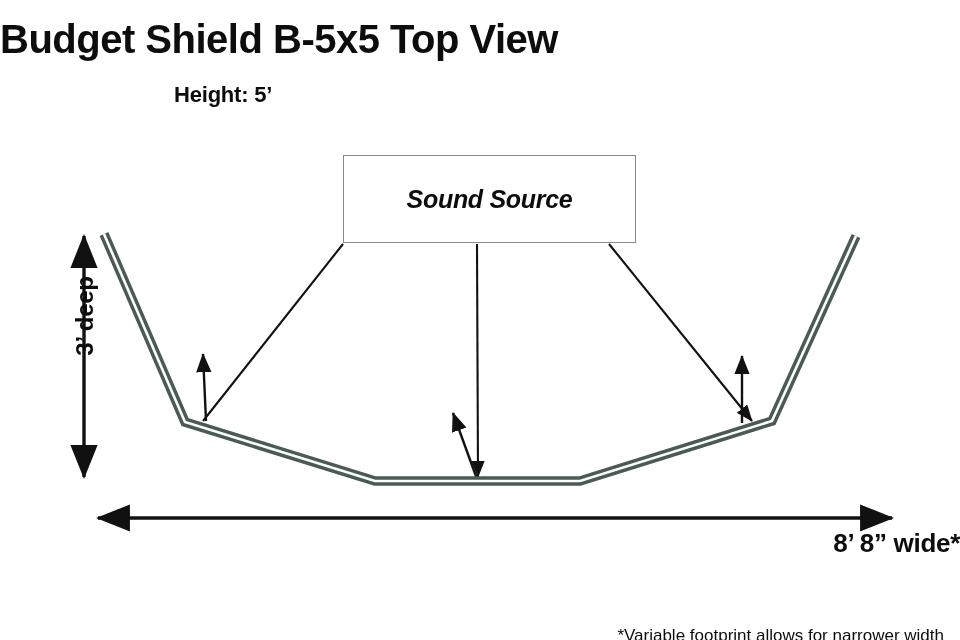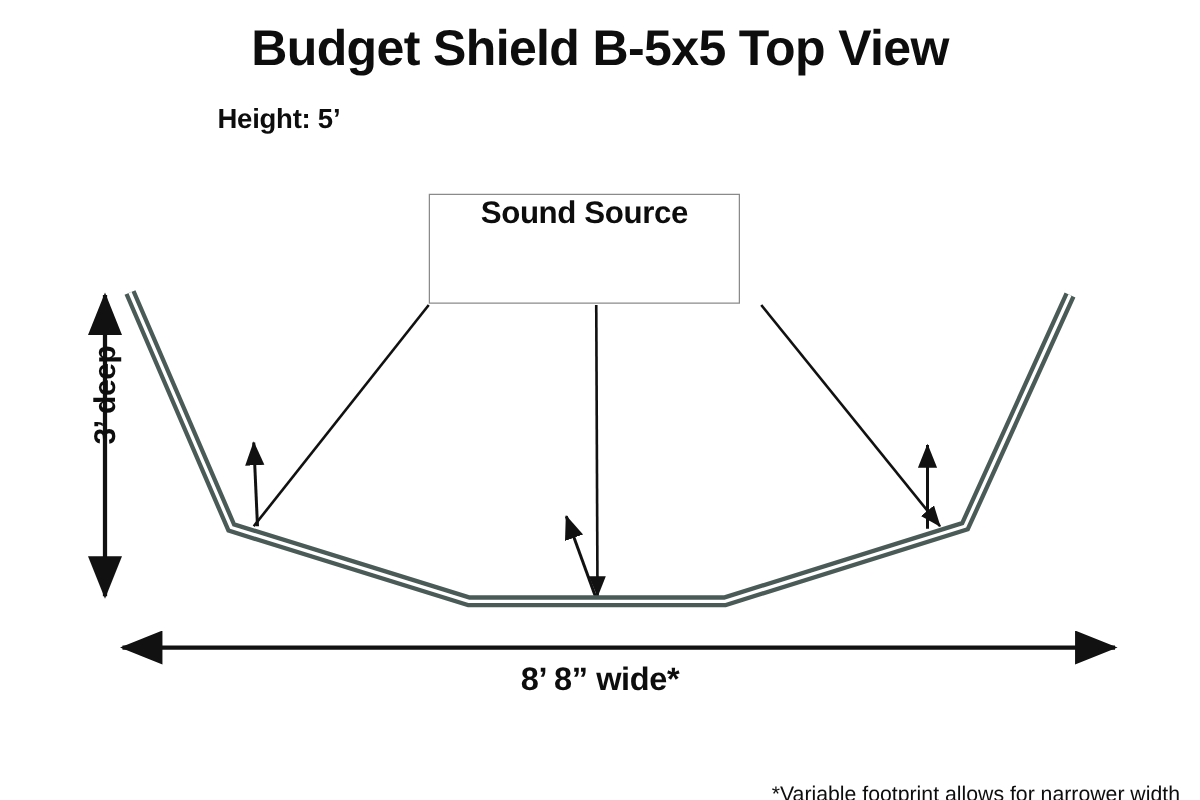--- a/index.html
+++ b/index.html
@@ -28,48 +28,49 @@
     top: 0;
     width: 960px;
     height: 640px;
   }
   
   .title {
     position: absolute;
     left: 0;
     top: 18px;
     width: 960px;
-    text-align: center;
+    text-align: left;
     font-size: 40px;
     font-weight: 700;
     letter-spacing: -0.5px;
     line-height: 1.05;
     white-space: nowrap;
   }
   .subtitle {
     position: absolute;
     left: 174px;
     top: 82px;
     font-size: 22px;
     font-weight: 700;
     letter-spacing: -0.2px;
     white-space: nowrap;
   }
   .source-box {
     position: absolute;
     left: 343px;
     top: 155px;
-    width: 249px;
+    width: 293px;
     height: 88px;
     border: 1.6px solid #8a8a8a;
     background: #ffffff;
     box-sizing: border-box;
     display: flex;
-    align-items: flex-start;
+    align-items: center;
     justify-content: center;
+    font-style: italic;
   }
   .source-box-label {
     font-size: 25px;
     font-weight: 700;
     letter-spacing: -0.3px;
     white-space: nowrap;
   }
   .depth-label {
     position: absolute;
     left: 40px;
@@ -81,21 +82,21 @@
     letter-spacing: -0.3px;
     white-space: nowrap;
     transform: rotate(-90deg);
     transform-origin: center center;
   }
   .width-label {
     position: absolute;
     left: 0;
     top: 528px;
     width: 960px;
-    text-align: center;
+    text-align: right;
     font-size: 26px;
     font-weight: 700;
     letter-spacing: -0.3px;
     white-space: nowrap;
   }
   .footnote {
     position: absolute;
     right: 16px;
     top: 602px;
     font-size: 17px;

